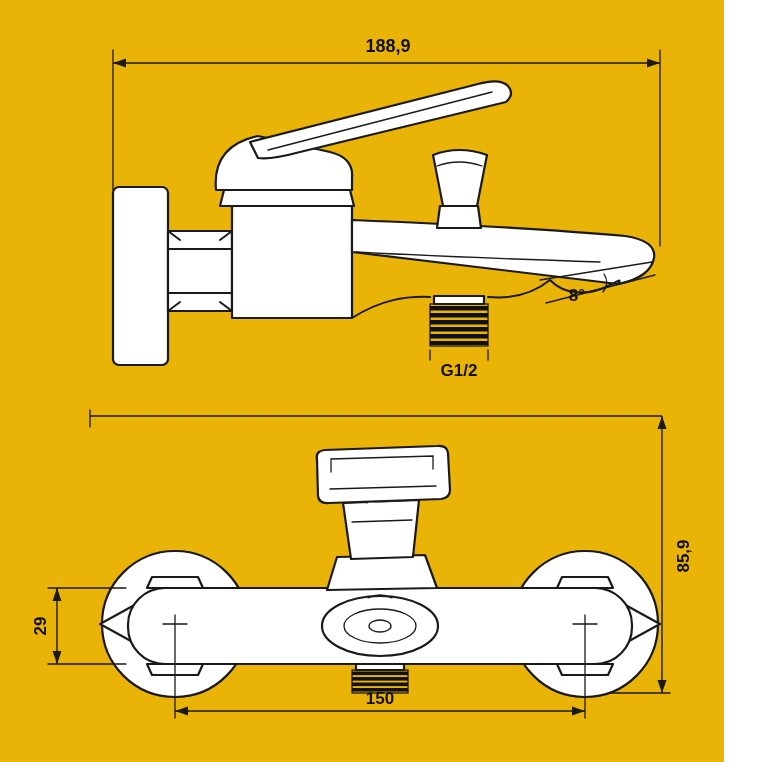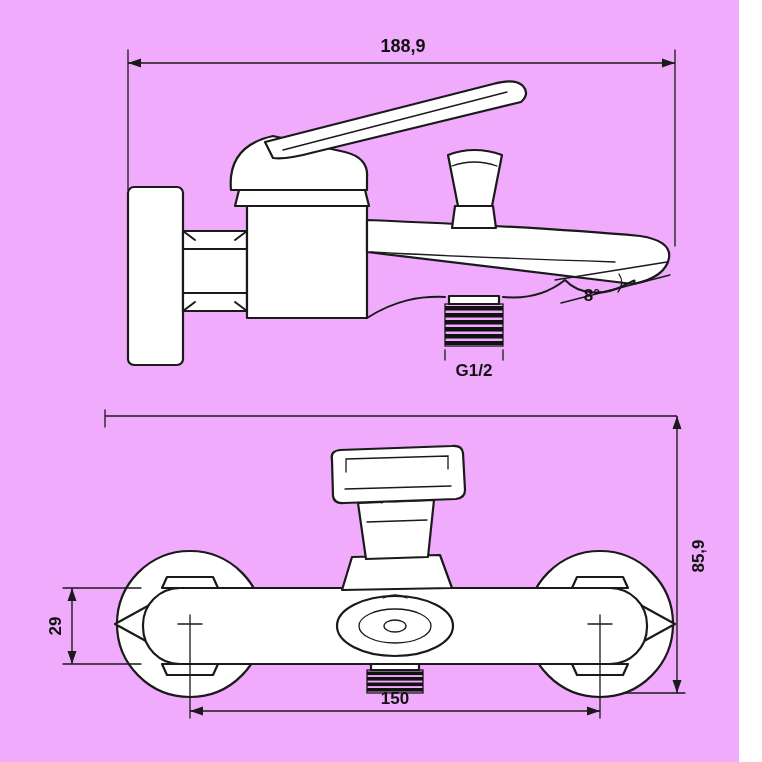--- a/index.html
+++ b/index.html
@@ -1,17 +1,17 @@
 <!DOCTYPE html>
 <html><head>
 <meta charset="utf-8">
 <style>
   html,body{margin:0;padding:0;background:#ffffff;}
-  .canvas{width:724px;height:762px;background:#f0abfc;position:relative;overflow:hidden;
-          font-family:"Liberation Sans",sans-serif;padding-left:15px;}
+  .canvas{width:724px;height:762px;background:#eab308;position:relative;overflow:hidden;
+          font-family:"Liberation Sans",sans-serif;}
   svg{display:block;}
   .part{fill:#ffffff;stroke:#1a1a1a;stroke-width:2.2;stroke-linejoin:round;}
   .partline{fill:none;stroke:#1a1a1a;stroke-width:2;stroke-linejoin:round;stroke-linecap:round;}
   .thinline{fill:none;stroke:#1a1a1a;stroke-width:1.3;stroke-linecap:round;}
   .dim{fill:none;stroke:#1a1a1a;stroke-width:1.4;}
   .arrow{fill:#1a1a1a;stroke:none;}
   .stripe{fill:#111111;stroke:none;}
   text{fill:#111111;font-weight:bold;font-family:"Liberation Sans",sans-serif;}
   .lbl-lg{font-size:18px;}
   .lbl-md{font-size:17px;}

